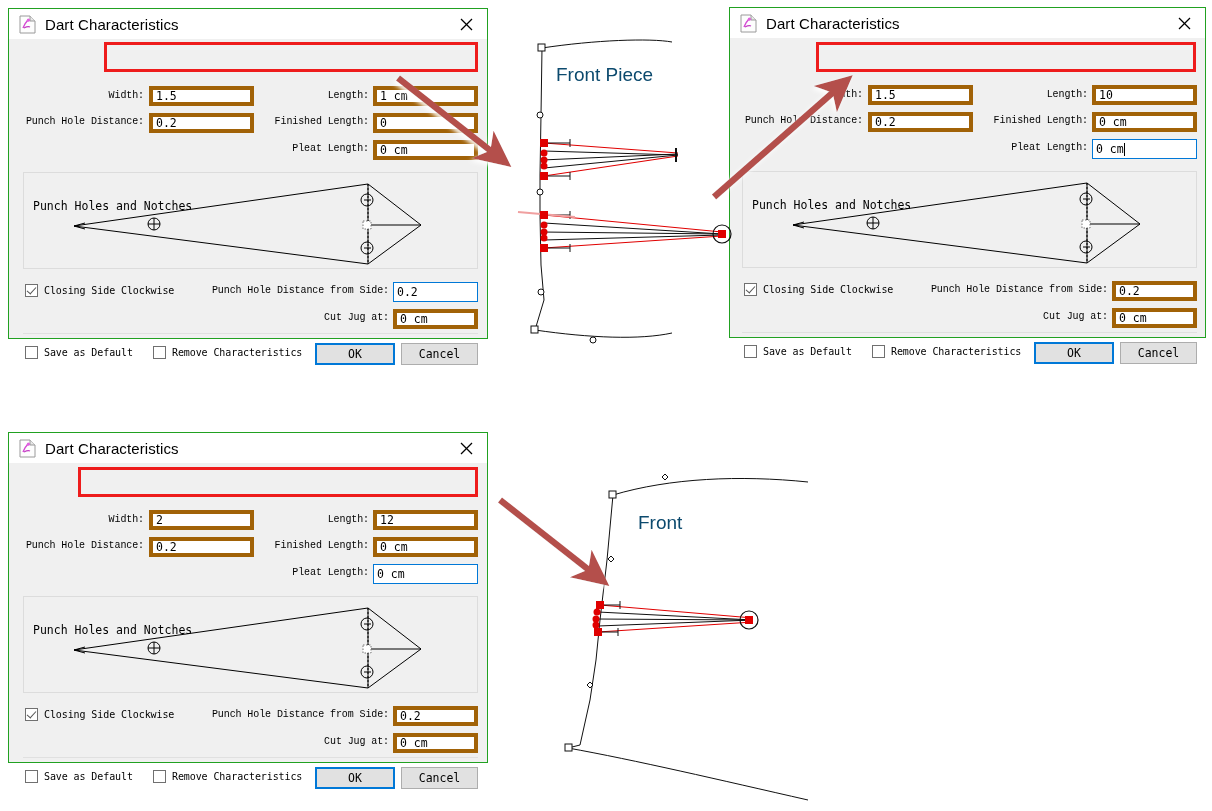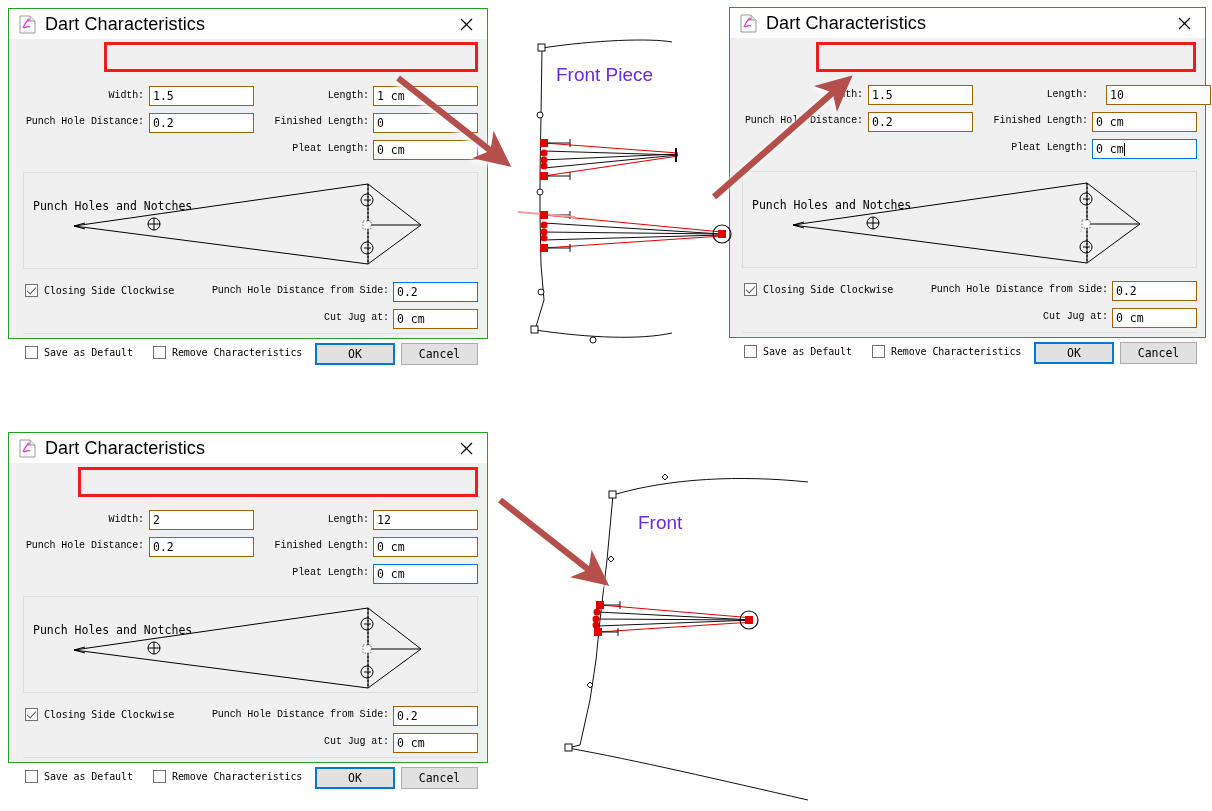--- a/index.html
+++ b/index.html
@@ -22,21 +22,21 @@
     display:flex;align-items:center;
     box-sizing:border-box;
     padding:0 6px 0 10px;
   }
   .tb-icon{
     width:17px;height:19px;flex:0 0 auto;margin-right:9px;
     position:relative;
   }
   .tb-title{
     font-family:"Liberation Sans", sans-serif;
-    font-size:18px;color:#000;letter-spacing:.1px;
+    font-size:15px;color:#000;letter-spacing:.1px;
     flex:1 1 auto;white-space:nowrap;
   }
   .tb-close{
     width:30px;height:26px;flex:0 0 auto;
     display:flex;align-items:center;justify-content:center;
     cursor:default;
   }
   .tb-close svg{display:block;}
 
   .dlg .body{position:relative;}
@@ -45,21 +45,21 @@
   .lbl{
     position:absolute;
     font-family:Liberation Mono, monospace;
     font-size:10px;color:#000;
     white-space:nowrap;text-align:right;
     letter-spacing:-0.1px;
   }
   .fld{
     position:absolute;
     background:#fff;
-    border:1px solid #a16207;
+    border:4px solid #a16207;
     box-sizing:border-box;
     font-family:"DejaVu Sans Mono","Liberation Mono",monospace;
     font-size:11.5px;color:#000;
     padding:0 0 0 3px;
     display:flex;align-items:center;
     height:20px;
     white-space:nowrap;
     overflow:hidden;
   }
   .fld.focus{border:1px solid #0078d7;}
@@ -115,21 +115,21 @@
     position:absolute;border:3px solid #ee1c1c;box-sizing:border-box;
     pointer-events:none;
   }
 
   
   .ov{position:absolute;left:0;top:0;pointer-events:none;}
 
   .pat-label{
     position:absolute;
     font-family:"Liberation Sans", sans-serif;
-    font-size:19px;color:#6d28d9;white-space:nowrap;
+    font-size:19px;color:#0c4a6e;white-space:nowrap;
   }
 </style>
 </head>
 <body>
 
 <div class="canvas">
 
   <div class="dlg" style="left:8px;top:8px;width:480px;height:331px;">
     <div class="titlebar">
       <span class="tb-icon">
@@ -240,21 +240,21 @@
           <line x1="12" y1="1" x2="1" y2="12" stroke="#000" stroke-width="1.2"></line>
         </svg>
       </span>
     </div>
 
     <div class="body" style="height:300px;">
       <span class="lbl" style="left:38px;top:51px;width:95px;">Width:</span>
       <div class="fld" style="left:138px;top:47px;width:105px;">1.5</div>
 
       <span class="lbl" style="left:238px;top:51px;width:120px;">Length:</span>
-      <div class="fld" style="left:376px;top:47px;width:105px;">10</div>
+      <div class="fld" style="left:362px;top:47px;width:105px;">10</div>
 
       <span class="lbl" style="left:4px;top:77px;width:129px;">Punch Hole Distance:</span>
       <div class="fld" style="left:138px;top:74px;width:105px;">0.2</div>
 
       <span class="lbl" style="left:238px;top:77px;width:120px;">Finished Length:</span>
       <div class="fld" style="left:362px;top:74px;width:105px;">0 cm</div>
 
       <span class="lbl" style="left:238px;top:104px;width:120px;">Pleat Length:</span>
       <div class="fld focus caret" style="left:362px;top:101px;width:105px;">0 cm</div>
 

